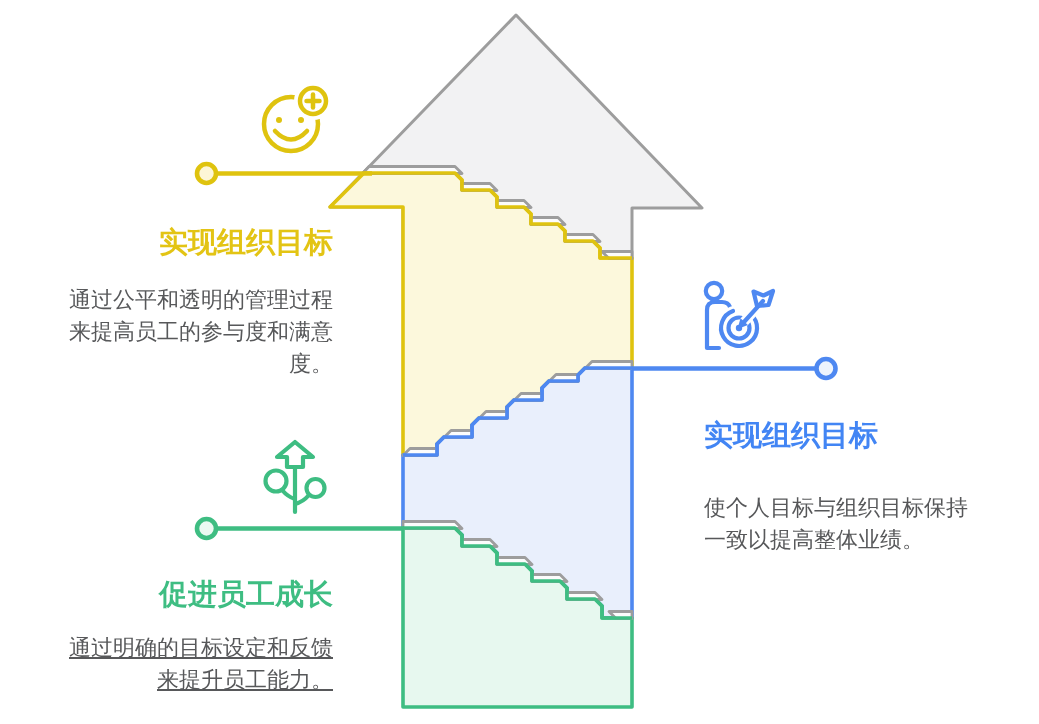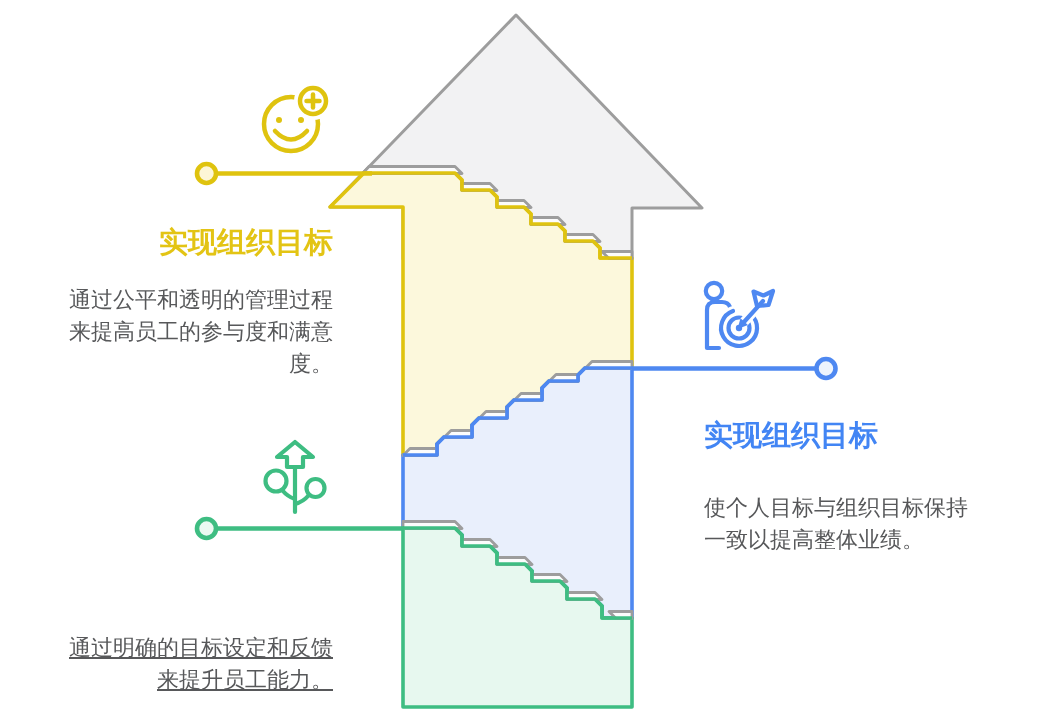--- a/index.html
+++ b/index.html
@@ -142,16 +142,17 @@
 
   <div class="title t-right c-yellow" style="left:40px;top:226px;width:293px;">实现组织目标</div>
   <div class="desc t-right" style="left:40px;top:284px;width:293px;">通过公平和透明的管理过程
 来提高员工的参与度和满意
 度。</div>
 
   <div class="title t-left c-blue" style="left:704px;top:419px;width:320px;">实现组织目标</div>
   <div class="desc t-left" style="left:704px;top:492px;width:320px;">使个人目标与组织目标保持
 一致以提高整体业绩。</div>
 
+  <div class="title t-right c-green" style="left:40px;top:578px;width:293px;">促进员工成长</div>
   <div class="desc t-right" style="left:40px;top:632px;width:293px;text-decoration:underline;">通过明确的目标设定和反馈
 来提升员工能力。</div>
 
 </div>
 
 </body></html>

